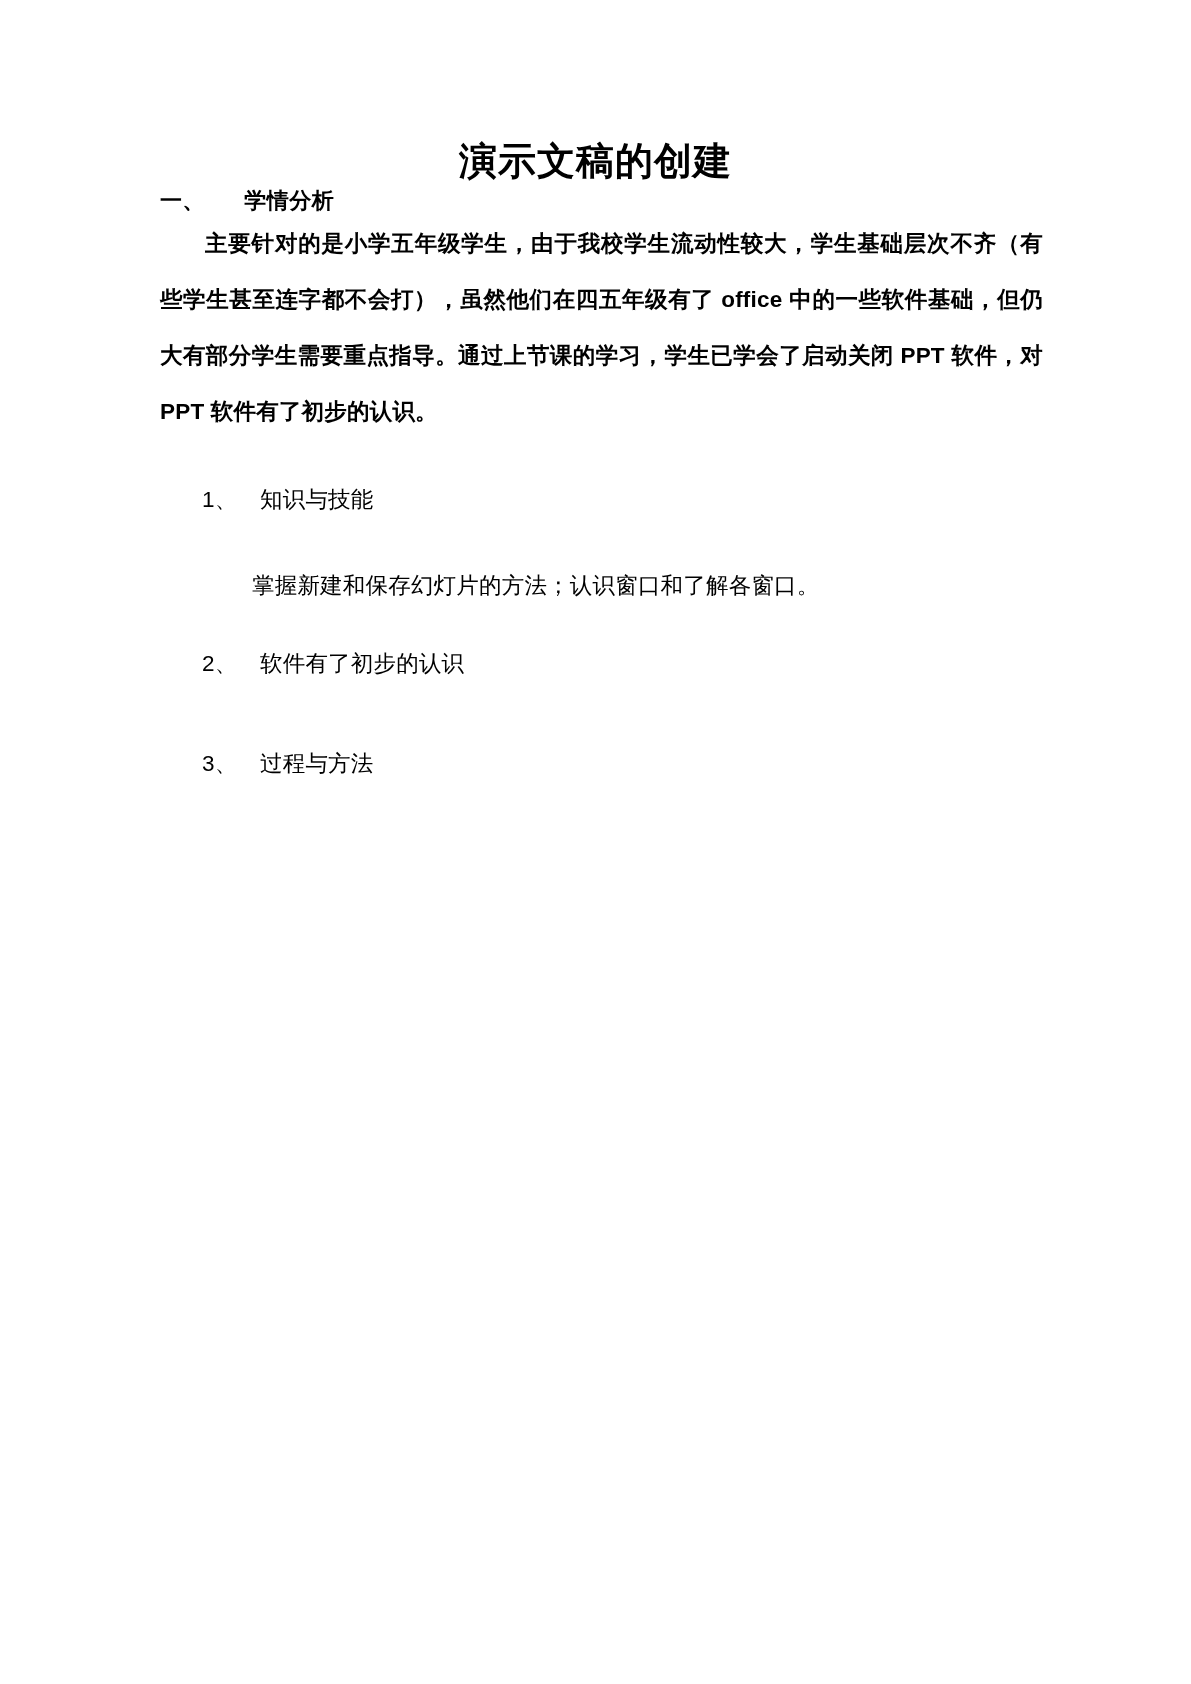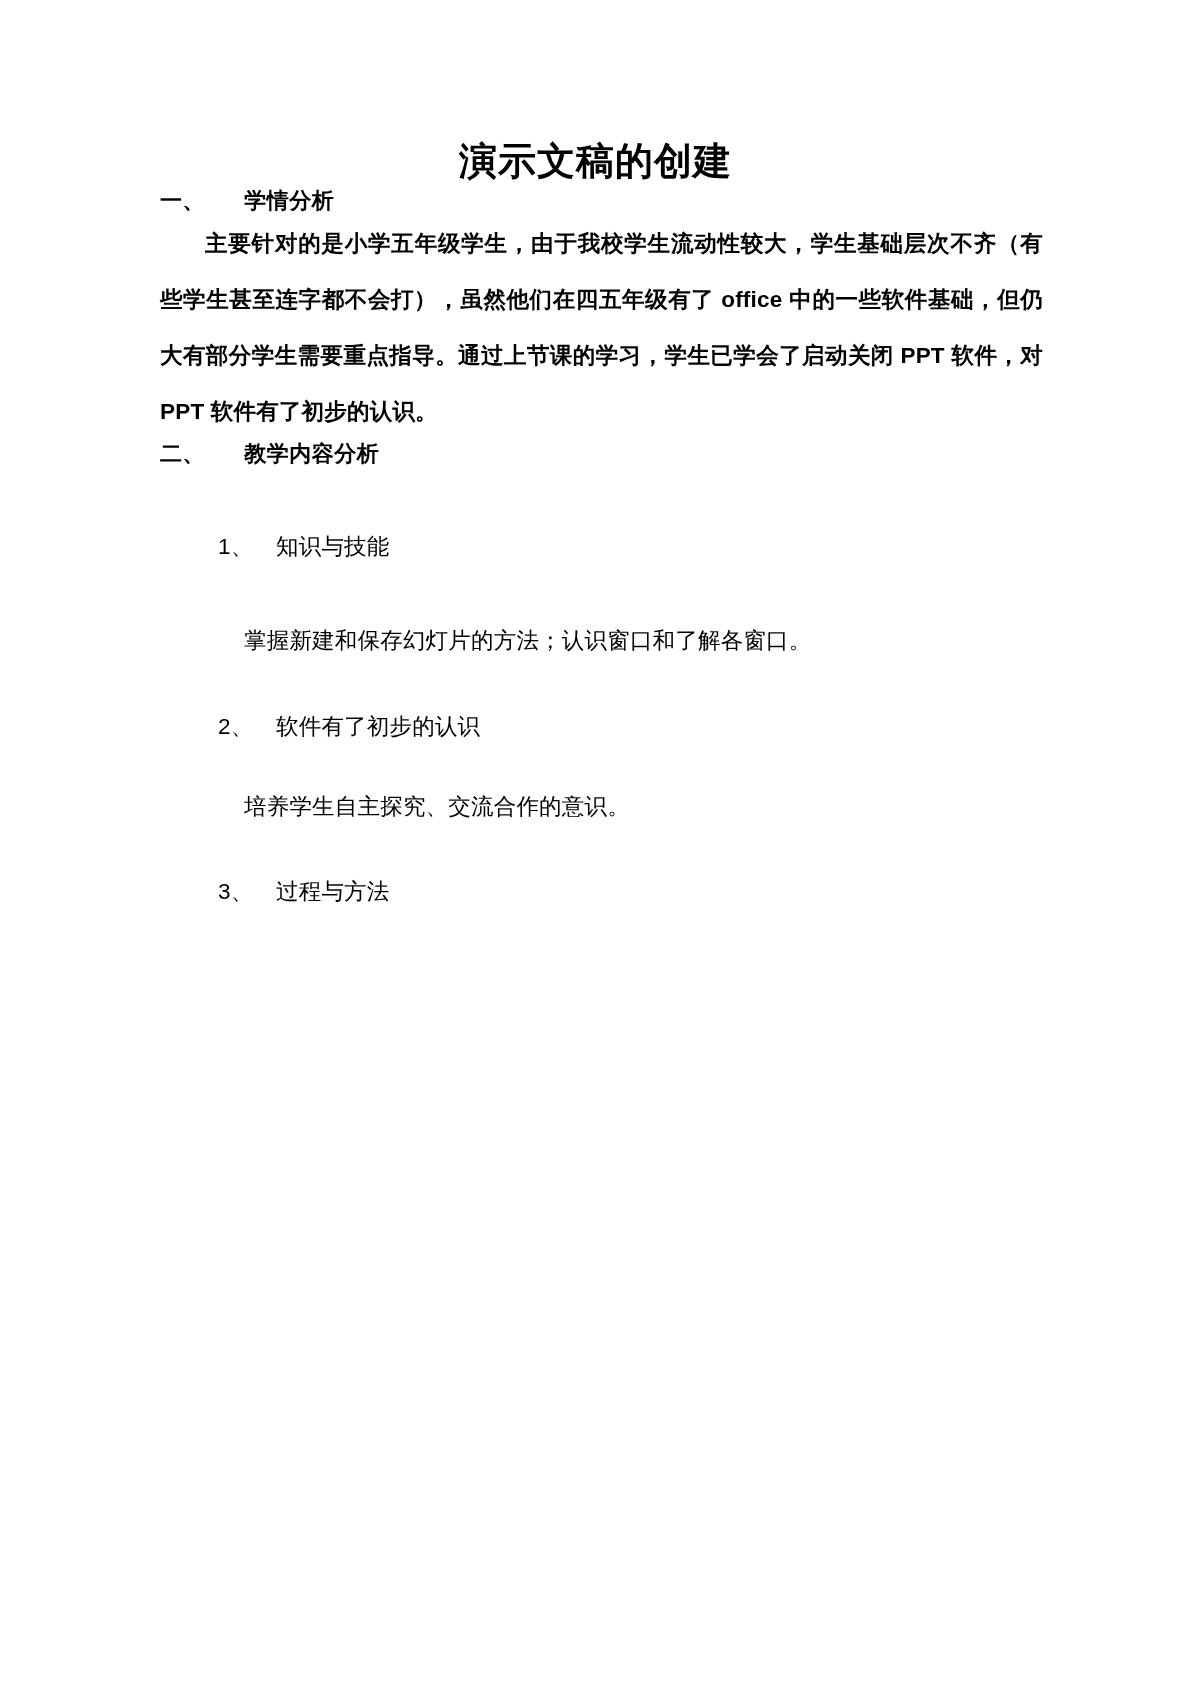--- a/index.html
+++ b/index.html
@@ -66,32 +66,32 @@
     margin: 0;
     padding: 0;
   }
   ol.goal-list > li {
     margin: 0;
     padding: 0;
   }
   .goal-label {
     font-size: 22.5px;
     line-height: 1.5;
-    margin: 16px;
+    margin: 0;
     padding-left: 42px;
     letter-spacing: 0.2px;
   }
   .goal-num {
     display: inline-block;
     min-width: 58px;
   }
   .goal-desc {
     font-size: 22.5px;
     line-height: 1.5;
-    margin: 0;
+    margin: 8px;
     padding-left: 84px;
     letter-spacing: 0.2px;
   }
   .gap-lg { height: 44px; }
   .gap-md { height: 36px; }
   .gap-sm { height: 30px; }
 </style>
 </head>
 <body>
 
@@ -101,46 +101,40 @@
 
   <div class="content">
 
     <h2 class="section-heading sec1-heading">
       <span>一、</span>
       <span style="display:inline-block;width:26px"></span>
       <span>学情分析</span>
     </h2>
     <p class="body-para para-sec1">主要针对的是小学五年级学生，由于我校学生流动性较大，学生基础层次不齐（有些学生甚至连字都不会打），虽然他们在四五年级有了 office 中的一些软件基础，但仍大有部分学生需要重点指导。通过上节课的学习，学生已学会了启动关闭 PPT 软件，对 PPT 软件有了初步的认识。</p>
 
-    <h2 class="section-heading sec2-heading">
-      <span>二、</span>
-      <span style="display:inline-block;width:26px"></span>
-      <span>教学内容分析</span>
-    </h2>
 
 
     <div class="gap-lg"></div>
 
     <ol class="goal-list">
       <li>
         <p class="goal-label">
           <span class="goal-num">1、</span><span>知识与技能</span>
         </p>
         <div class="gap-lg"></div>
         <p class="goal-desc">掌握新建和保存幻灯片的方法；认识窗口和了解各窗口。</p>
       </li>
 
       <div class="gap-md"></div>
 
       <li>
         <p class="goal-label">
           <span class="goal-num">2、</span><span>软件有了初步的认识</span>
         </p>
         <div class="gap-sm"></div>
-        <p class="goal-desc">培养学生自主探究、交流合作的意识。</p>
       </li>
 
       <div class="gap-md"></div>
 
       <li>
         <p class="goal-label">
           <span class="goal-num">3、</span><span>过程与方法</span>
         </p>
       </li>
     </ol>

